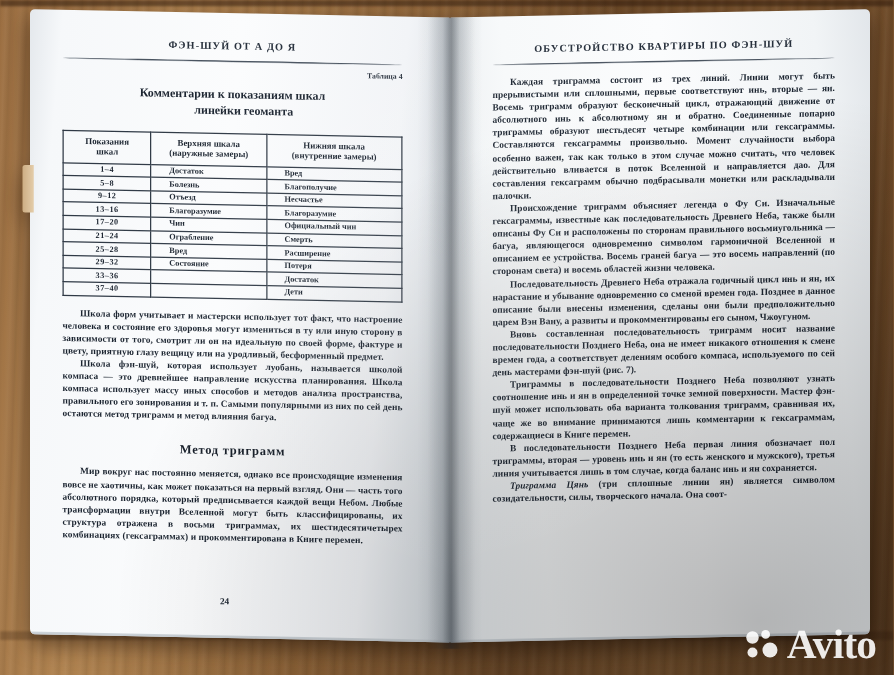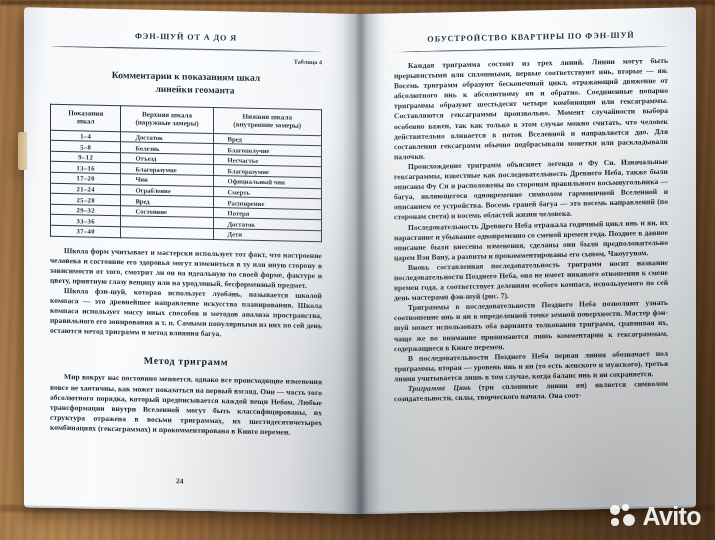--- a/index.html
+++ b/index.html
@@ -247,22 +247,22 @@
     position:absolute;
     display:block;
     border-radius:50%;
     background:#ffffff;
   }
   #watermark .d1{ width:10px;height:10px; left:0;   top:1px; }
   #watermark .d2{ width:7px; height:7px;  left:12px;top:0px; }
   #watermark .d3{ width:8px; height:8px;  left:1px; top:14px;}
   #watermark .d4{ width:12px;height:12px; left:13px;top:10px;}
   #watermark .wm-text{
-    font-family:Liberation Sans, sans-serif;
-    font-size:25px;
+    font-family:Liberation Serif, serif;
+    font-size:33px;
     font-weight:700;
     color:#ffffff;
     letter-spacing:-0.6px;
     line-height:24px;
   }
 </style>
 </head>
 <body>
 
 <div id="scene">

